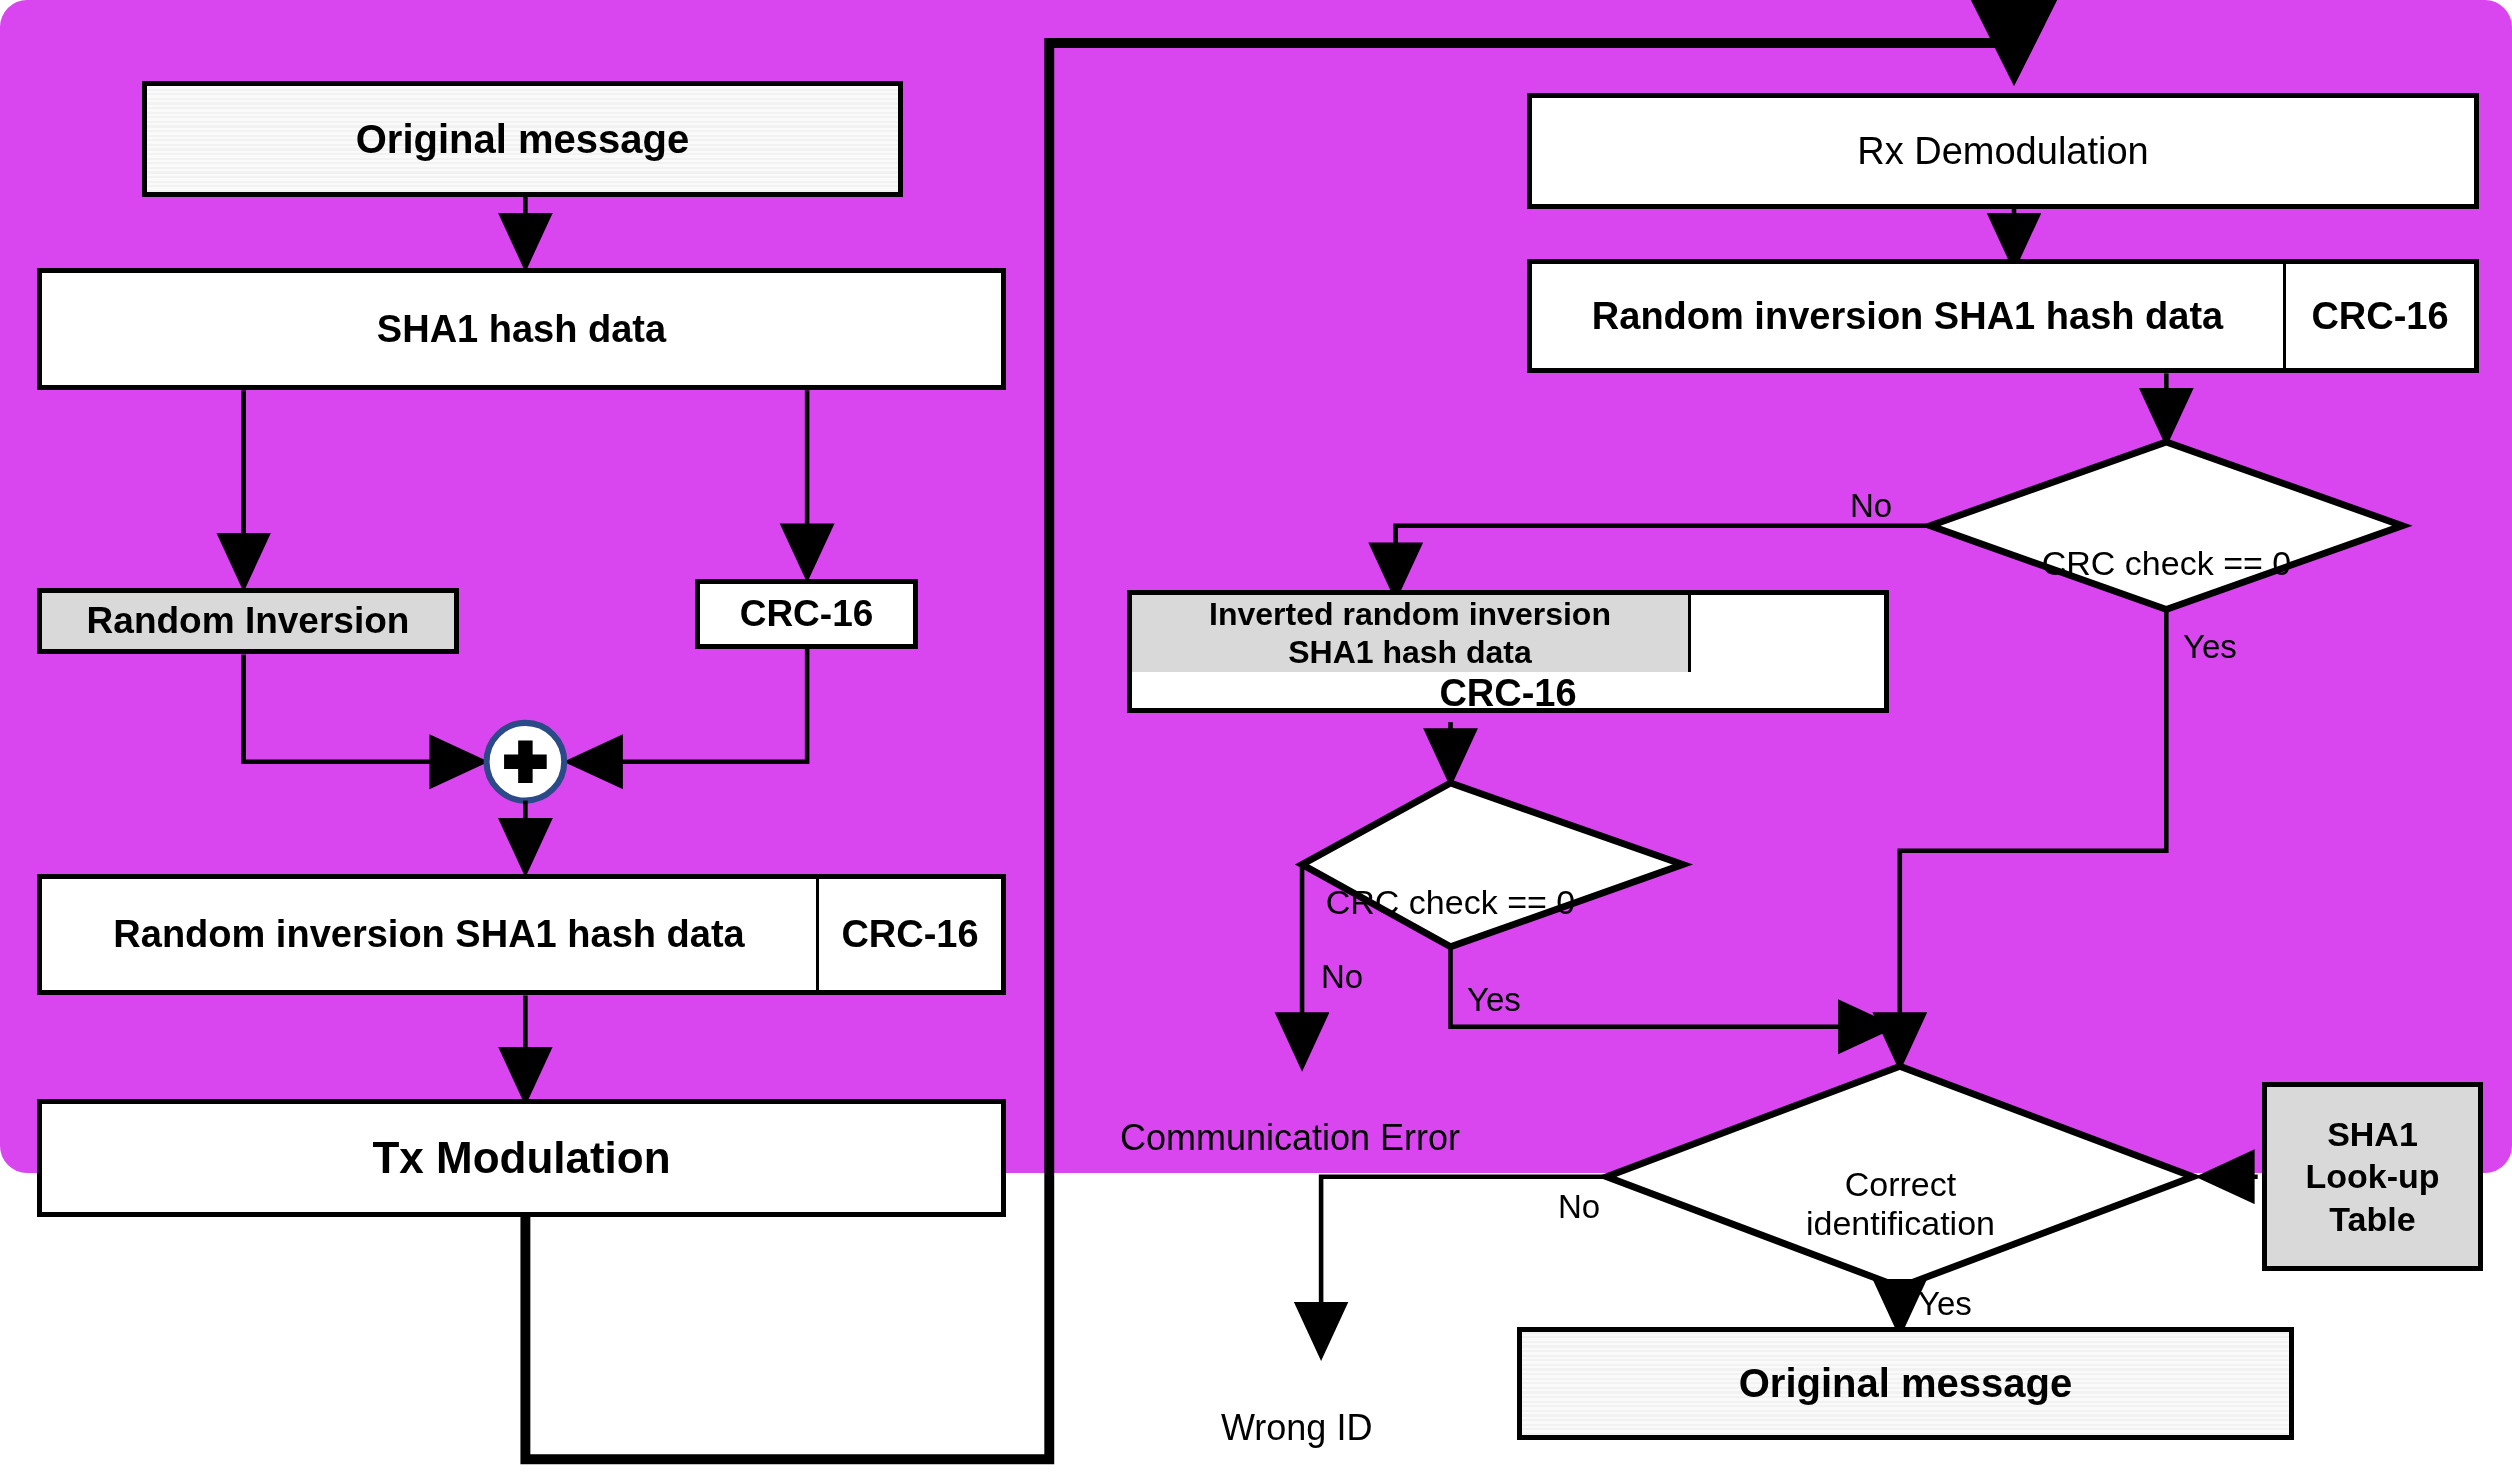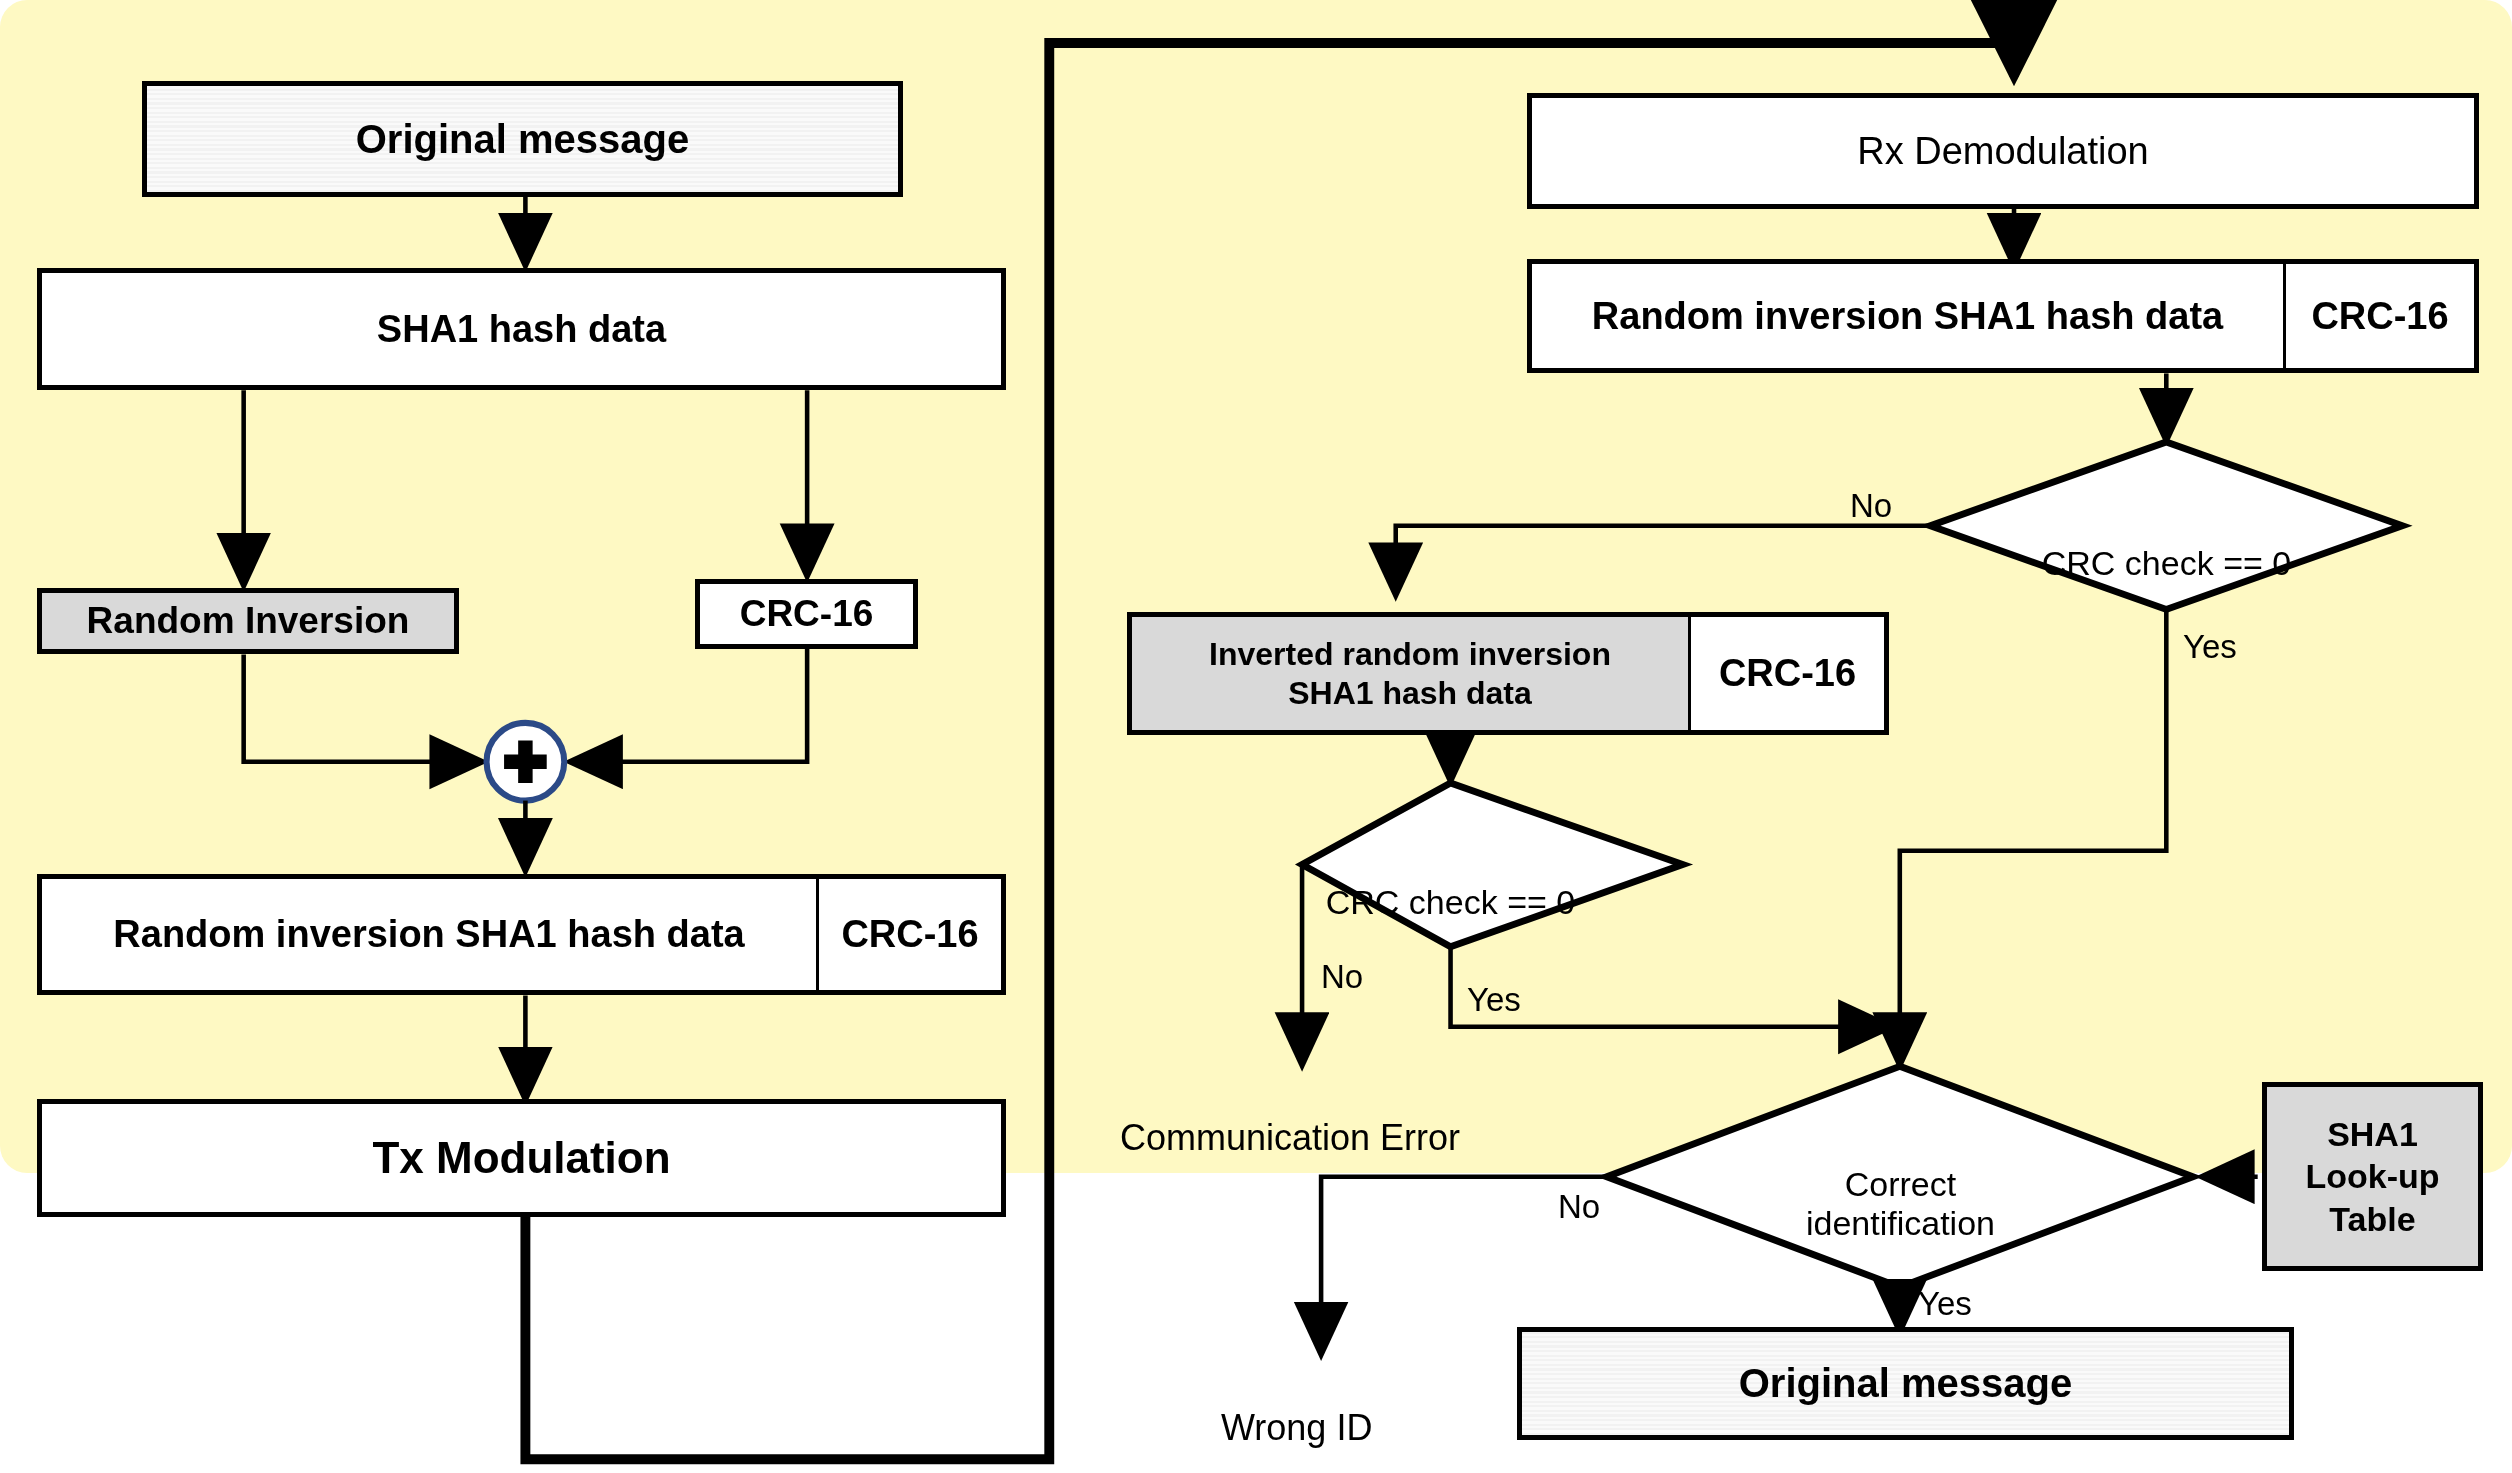--- a/index.html
+++ b/index.html
@@ -1,17 +1,17 @@
 <!DOCTYPE html>
 <html style="font-size:12.2px"><head>
 <meta charset="utf-8">
 <style>
   html,body{margin:0;padding:0;background:#ffffff;}
   body{width:2512px;height:1474px;overflow:hidden;font-family:"Liberation Sans",sans-serif;}
-  #stage{position:relative;width:2512px;height:1173px;background:#fef9c3;border-radius:27px;}
+  #stage{position:relative;width:2512px;height:1173px;background:#d946ef;border-radius:27px;}
   svg{position:absolute;left:0;top:0;width:2512px;height:1474px;}
   .box{position:absolute;box-sizing:border-box;border:5.3px solid #000;background:#fff;
        display:flex;align-items:center;justify-content:center;text-align:center;
        font-family:"Liberation Sans",sans-serif;color:#000;}
   .box.shaded{background:#d9d9d9;}
   .box.hatched{background:
       repeating-linear-gradient(0deg, #f2f2f2 0px, #f2f2f2 2.3px, #fafafa 2.3px, #fafafa 4.6px),
       #f4f4f4;}
   .box.bold{font-weight:bold;}
   .split{position:absolute;box-sizing:border-box;border:5.3px solid #000;background:#fff;display:flex;}
@@ -121,21 +121,21 @@
 
   <div class="split" style="left:1527px;top:259px;width:952px;height:114px;">
     <div class="cell left" style="width:751px;font-size:38px;">
       <span>Random inversion SHA1 hash data</span>
     </div>
     <div class="cell right" style="font-size:38px;">
       <span>CRC-16</span>
     </div>
   </div>
 
-  <div class="split" style="left:1127px;top:612px;width:762px;height:123px;">
+  <div class="split" style="left:1127px;top:590px;width:762px;height:123px;flex-direction:column;">
     <div class="cell left shaded" style="width:556px;font-size:32px;line-height:1.2;white-space:pre-line;">
       <span>Inverted random inversion
 SHA1 hash data</span>
     </div>
     <div class="cell right" style="font-size:38px;">
       <span>CRC-16</span>
     </div>
   </div>
 
   <div class="box shaded bold" style="left:2262px;top:1082px;width:221px;height:189px;font-size:34px;line-height:1.25;white-space:pre-line;">

